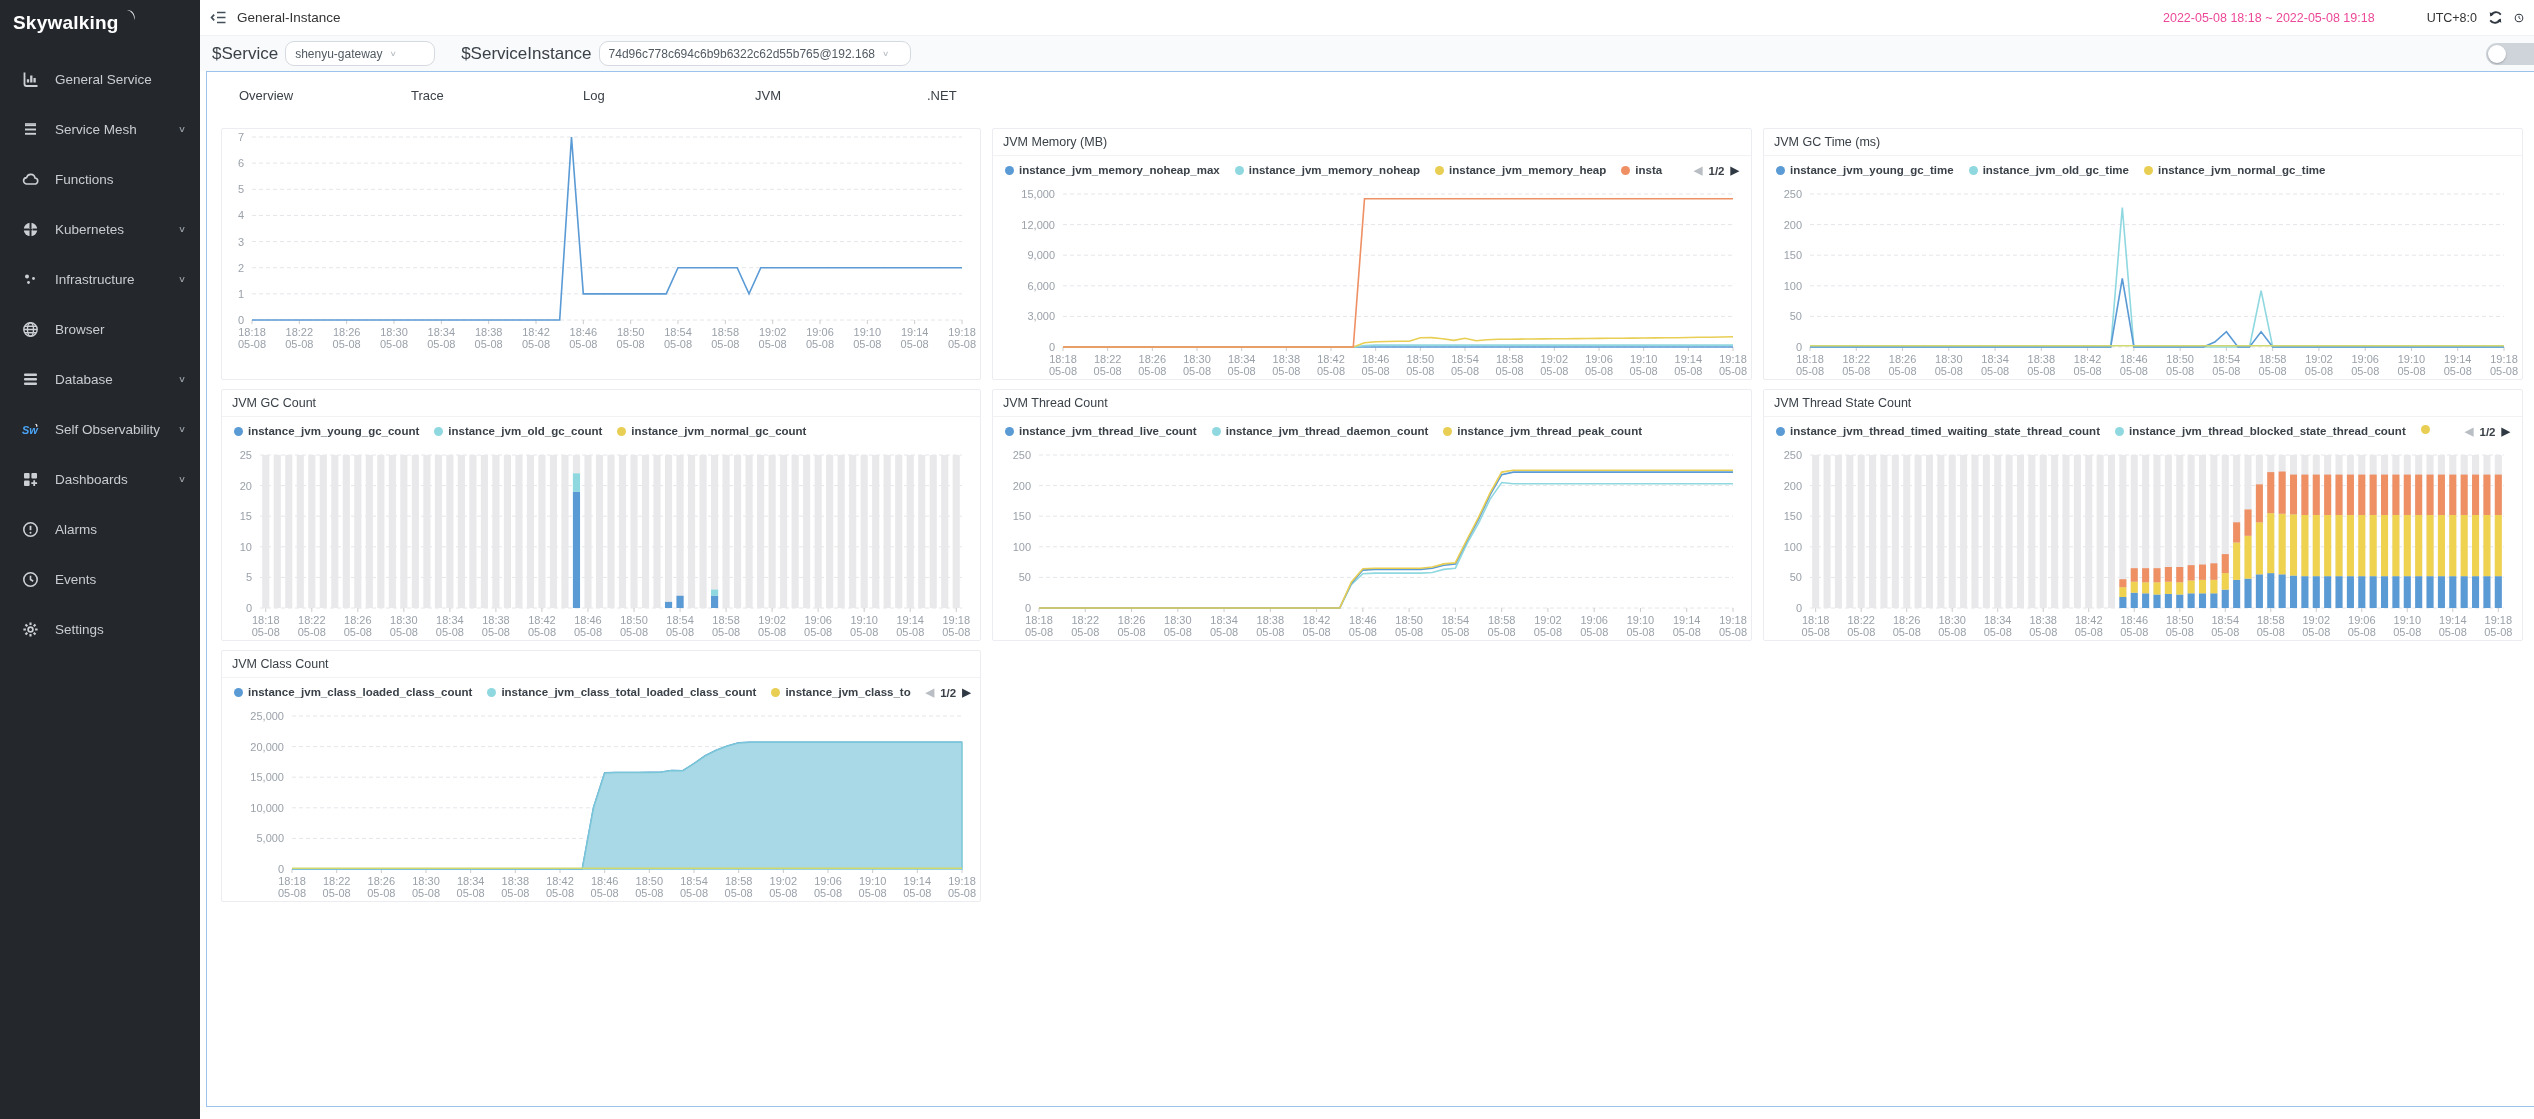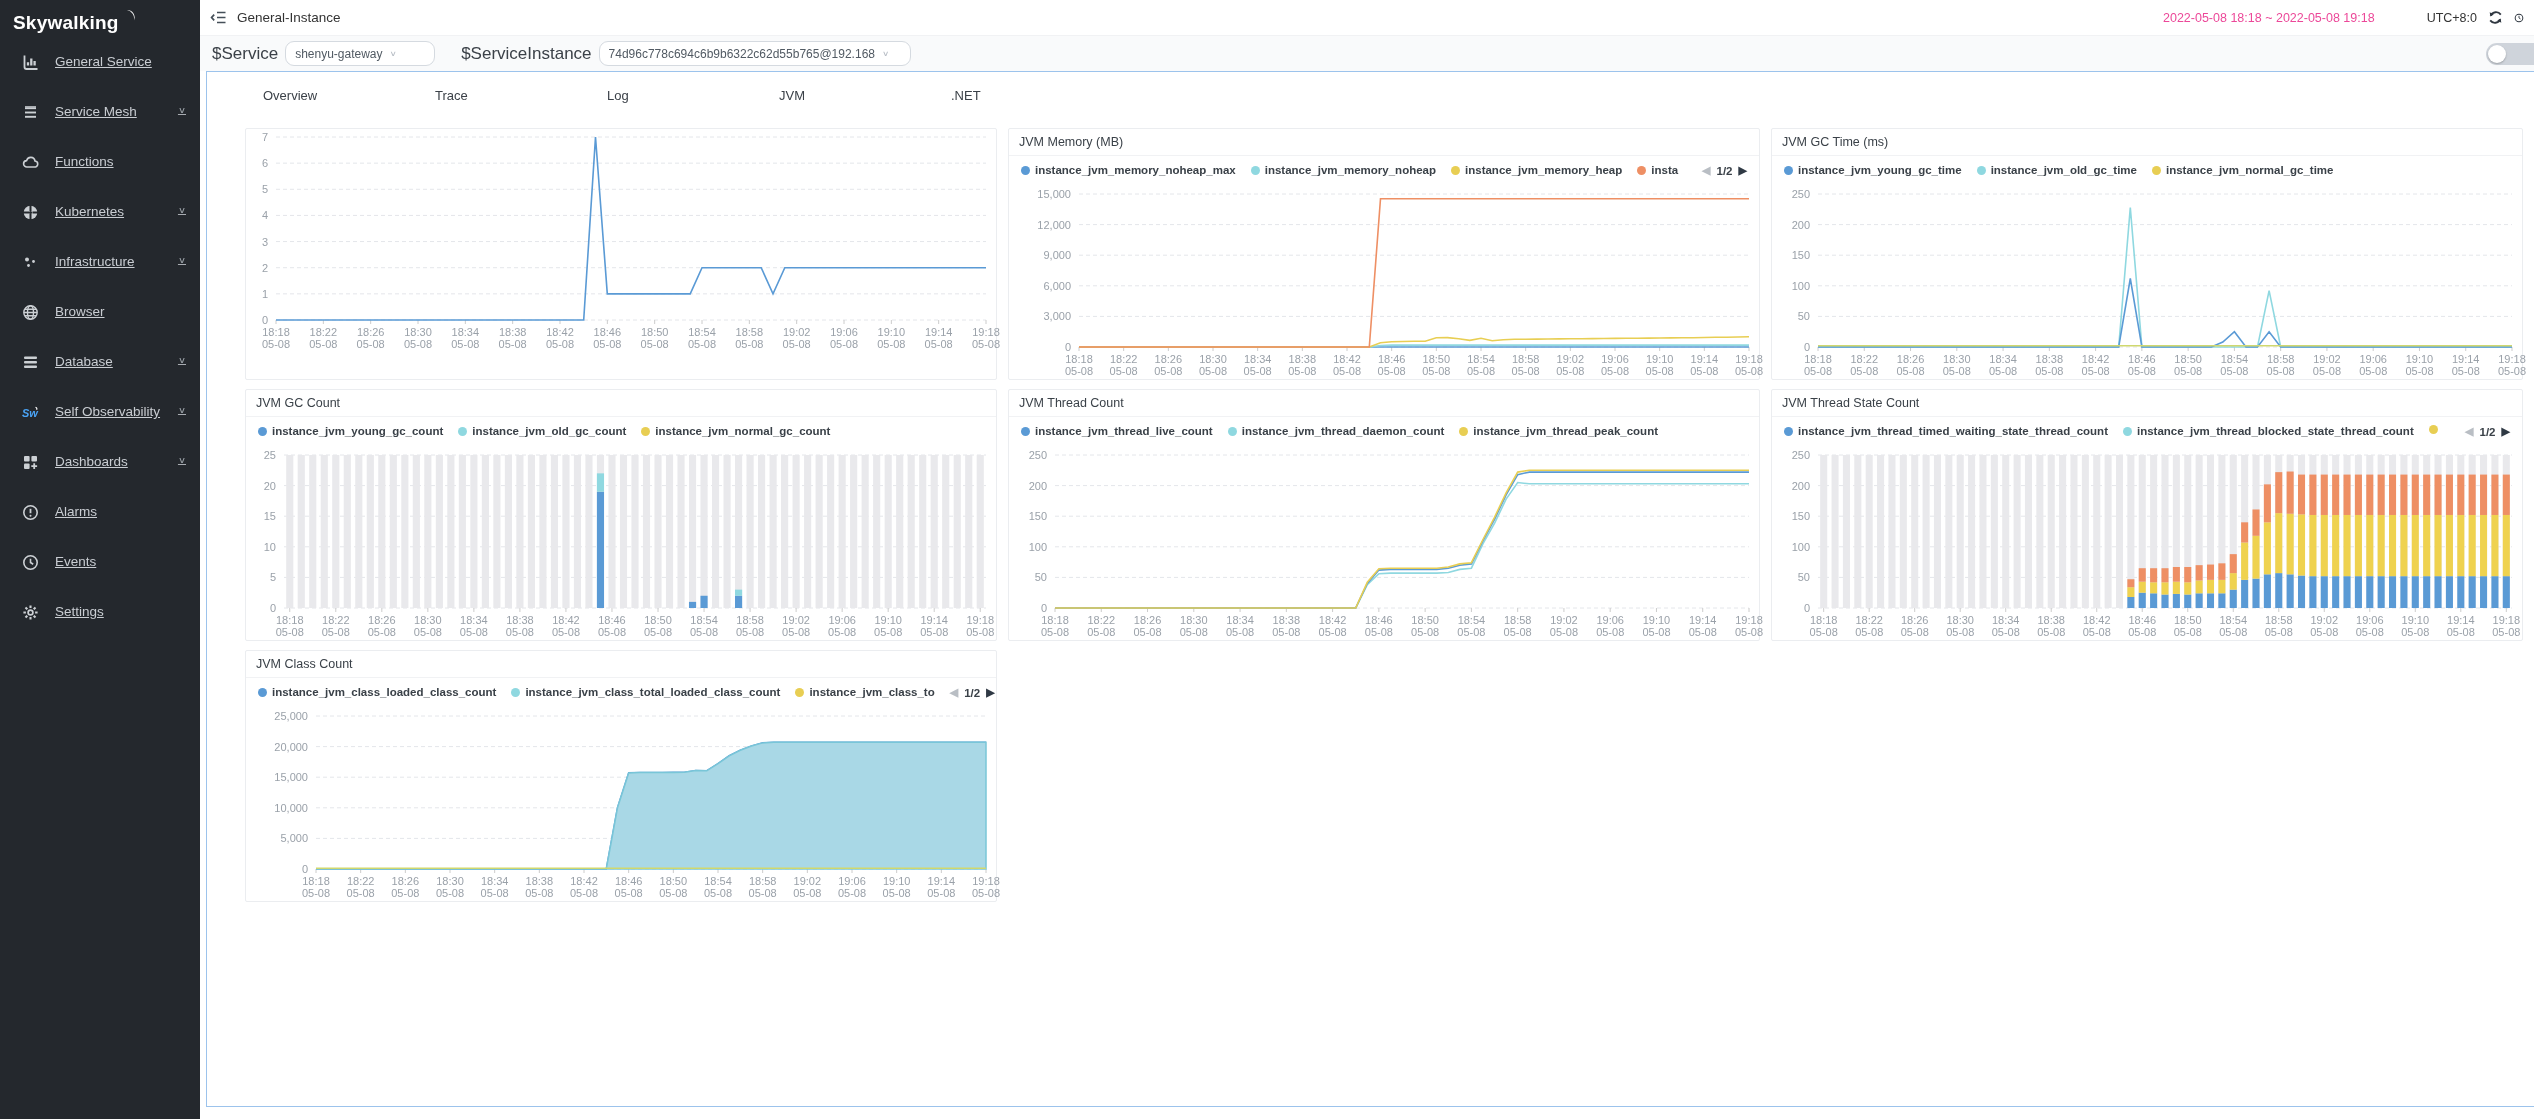--- a/index.html
+++ b/index.html
@@ -6,22 +6,22 @@
   html,body { margin:0; padding:0; width:2534px; height:1119px; overflow:hidden;
     font-family:"Liberation Sans", sans-serif; background:#fff; }
   .app { display:flex; width:2534px; height:1119px; }
 
   
   .sidebar { width:200px; height:100%; background:#24282d; flex:0 0 200px; color:#c9cdd2; }
   .logo { display:flex; align-items:center; padding:12px 0 6px 13px; }
   .logo-text { color:#fff; font-size:19px; font-weight:bold; letter-spacing:.2px; }
   .logo-cres { margin-left:2px; margin-top:-8px; }
   .menu { margin-top:14px; }
-  .side-item { display:flex; align-items:flex-start; height:50px; padding:0 14px 0 22px;
-    cursor:pointer; font-size:13.5px; color:#c9cdd2;text-decoration:underline; }
+  .side-item { display:flex; align-items:center; height:50px; padding:0 14px 0 22px;
+    cursor:pointer; font-size:13.5px; color:#c9cdd2; }
   .side-item .icon { width:17px; height:17px; margin-right:16px; flex:0 0 17px; }
   .side-item .lbl { flex:1; white-space:nowrap; }
   .side-item .chev { color:#9aa0a6; font-size:11px; transform:scaleY(.8); }
 
   
   .main { flex:1; position:relative; min-width:0; }
   .topbar { height:36px; background:#fff; display:flex; align-items:center;
     padding:0 10px 0 8px; border-bottom:1px solid #f1f2f4; }
   .collapse { width:17px; height:17px; margin:0 10px 0 2px; cursor:pointer; }
   .page-title { font-size:13.5px; color:#333; }
@@ -39,21 +39,21 @@
   .select .schev { color:#b8bec6; font-size:10px; margin-left:7px; transform:scaleY(.75); }
   .sel-service { width:150px; margin-right:26px; }
   .sel-instance { width:312px; }
 
   .toggle { position:absolute; top:43px; right:-16px; width:64px; height:22px;
     background:#cfd4db; border-radius:11px; cursor:pointer; }
   .toggle .knob { position:absolute; left:2px; top:2px; width:18px; height:18px;
     background:#fff; border-radius:50%; box-shadow:0 1px 2px rgba(0,0,0,.25); }
 
   .content { margin-left:6px; height:1036px; background:#fff;
-    border:1px solid #9cc3ec; border-right:none;padding-left:24px; }
+    border:1px solid #9cc3ec; border-right:none; }
   .tabs { display:flex; padding:1px 0 0 26px; height:46px; align-items:center; }
   .tab { width:172px; padding-left:6px; font-size:13px; color:#3b4148; cursor:pointer;
     position:relative; line-height:44px; height:44px; }
 
   .grid { display:grid; grid-template-columns:repeat(3,1fr); gap:9px 11px;
     padding:10px 11px 0 14px; grid-auto-rows:252px; }
   .panel { background:#fff; border:1px solid #ebedf0; border-radius:2px;
     display:flex; flex-direction:column; min-width:0; }
   .panel-title { padding:6px 10px; font-size:12.5px; color:#3a4148;
     border-bottom:1px solid #f1f2f4; flex:0 0 auto; }

